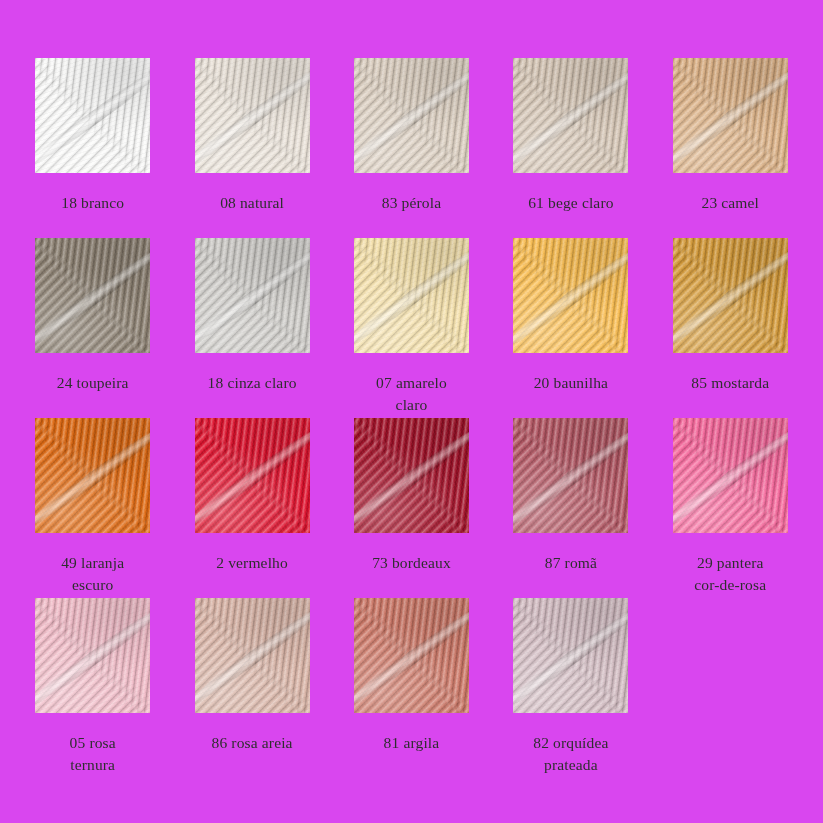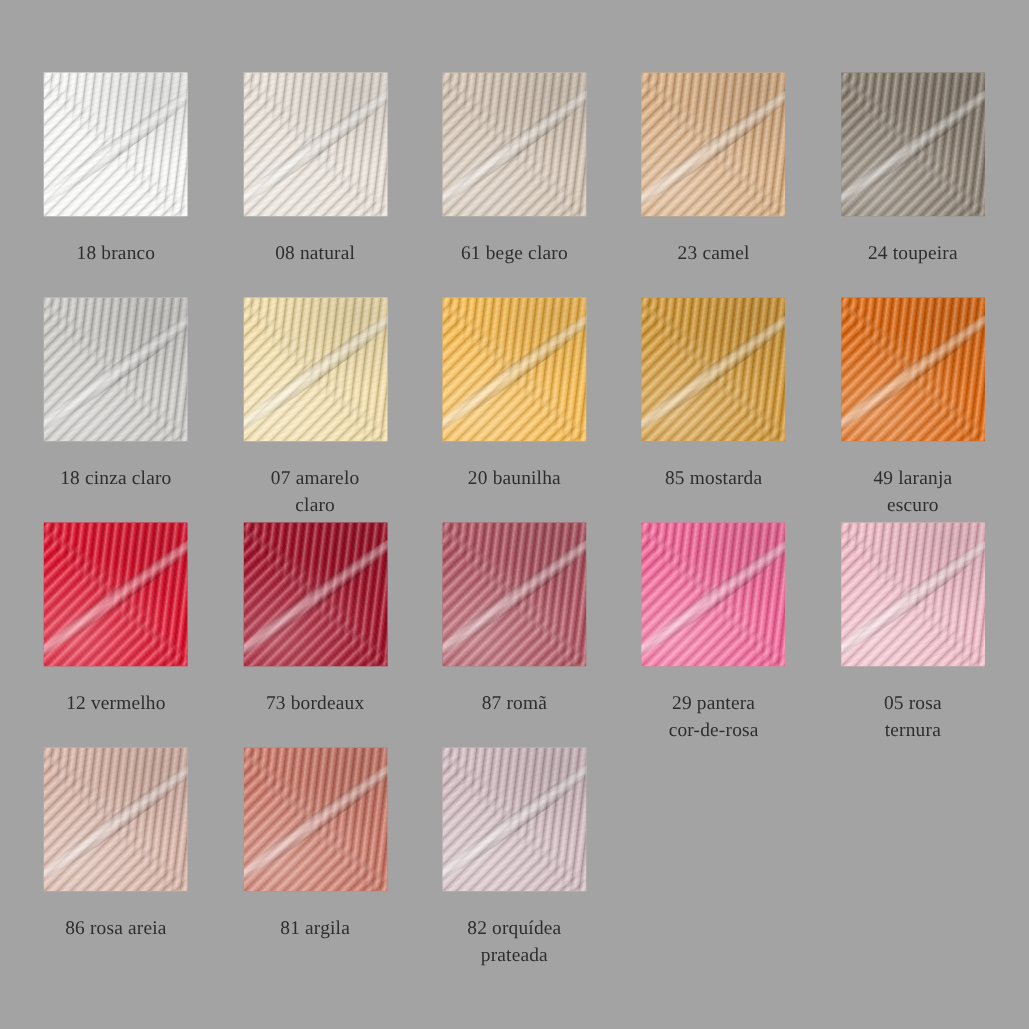--- a/index.html
+++ b/index.html
@@ -15,21 +15,21 @@
 
   #swatch-grid {
     width: 823px;
     height: 823px;
     padding: 58px 13px 0 13px;
     display: grid;
     grid-template-columns: repeat(5, 1fr);
     grid-auto-rows: 180px;
     column-gap: 0px;
     row-gap: 0px;
-    background: #a3a3a3;
+    background: #d946ef;
   }
 
   .swatch-cell {
     display: flex;
     flex-direction: column;
     align-items: center;
   }
 
   .swatch-chip {
     position: relative;
@@ -150,20 +150,30 @@
       <div class="swatch-chip" style="--base: #ece4da;">
         <div class="yarn-diag"></div>
         <div class="yarn-vert"></div>
         <div class="yarn-seam"></div>
         <div class="yarn-grain"></div>
         <div class="yarn-sheen"></div>
       </div>
       <div class="swatch-label">08 natural</div>
     </div>
     <div class="swatch-cell">
+      <div class="swatch-chip" style="--base: #ddd0c1;">
+        <div class="yarn-diag"></div>
+        <div class="yarn-vert"></div>
+        <div class="yarn-seam"></div>
+        <div class="yarn-grain"></div>
+        <div class="yarn-sheen"></div>
+      </div>
+      <div class="swatch-label">83 pérola</div>
+    </div>
+    <div class="swatch-cell">
       <div class="swatch-chip" style="--base: #d7c7b6;">
         <div class="yarn-diag"></div>
         <div class="yarn-vert"></div>
         <div class="yarn-seam"></div>
         <div class="yarn-grain"></div>
         <div class="yarn-sheen"></div>
       </div>
       <div class="swatch-label">61 bege claro</div>
     </div>
     <div class="swatch-cell">
@@ -239,21 +249,21 @@
 escuro</div>
     </div>
     <div class="swatch-cell">
       <div class="swatch-chip" style="--base: #e2102c;">
         <div class="yarn-diag"></div>
         <div class="yarn-vert"></div>
         <div class="yarn-seam"></div>
         <div class="yarn-grain"></div>
         <div class="yarn-sheen"></div>
       </div>
-      <div class="swatch-label">12 vermelho</div>
+      <div class="swatch-label">2 vermelho</div>
     </div>
     <div class="swatch-cell">
       <div class="swatch-chip" style="--base: #a51028;">
         <div class="yarn-diag"></div>
         <div class="yarn-vert"></div>
         <div class="yarn-seam"></div>
         <div class="yarn-grain"></div>
         <div class="yarn-sheen"></div>
       </div>
       <div class="swatch-label">73 bordeaux</div>

